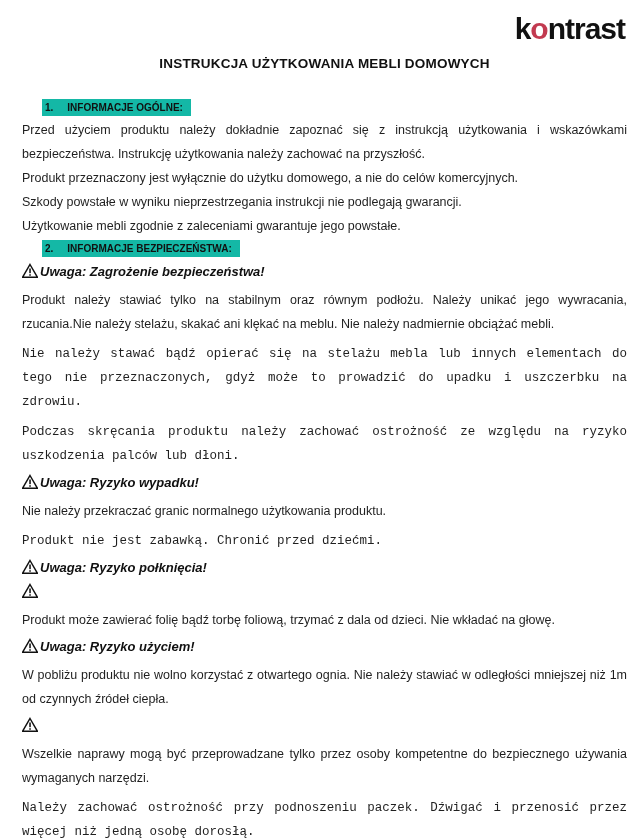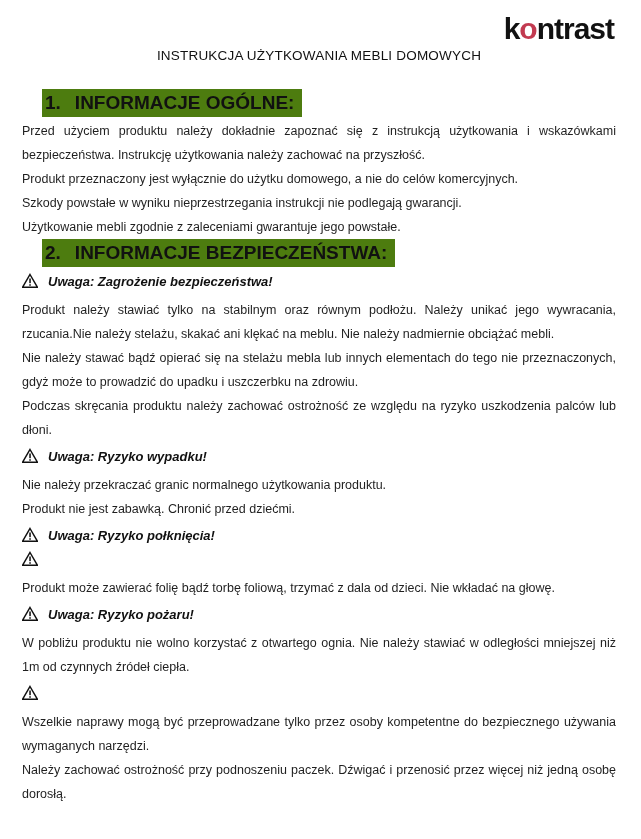--- a/index.html
+++ b/index.html
@@ -1,53 +1,53 @@
 <!DOCTYPE html>
 <html lang="pl"><head>
 <meta charset="utf-8">
 <style>
   html,body{margin:0;padding:0;}
   body{
     width:641px;height:839px;background:#ffffff;overflow:hidden;
     font-family:"Liberation Sans","DejaVu Sans",sans-serif;
     color:#1c1c1c;
   }
-  .page{width:641px;height:839px;box-sizing:border-box;padding:12px 25px 0 22px;background:#fff;}
+  .page{width:641px;height:839px;box-sizing:border-box;padding:12px 14px 0 22px;background:#fff;}
   
   .logo-row{text-align:right;line-height:34px;height:36px;padding-right:2px;}
   .logo{font-size:30px;font-weight:bold;letter-spacing:-1px;color:#111;display:inline-block;}
   .logo .logo-o{color:#c23a50;font-weight:bold;}
   
   .doc-title{
-    text-align:center;font-weight:normal;font-size:13.5px;color:#111;
-    letter-spacing:0.2px;
+    text-align:center;font-weight:bold;font-size:13.5px;color:#111;
+    margin-top:8px;letter-spacing:0.2px;
   }
   
   .section-heading{
-    display:inline-block;background:#4d7c0f;color:#111;
-    font-weight:bold;font-size:19px;
+    display:inline-block;background:#14b8a6;color:#111;
+    font-weight:bold;font-size:10px;
     padding:3px 8px 3px 3px;margin:0 0 0 20px;
   }
   .section-heading .sec-num{margin-right:14px;}
   .h1-wrap{margin-top:26px;}
   .h2-wrap{}
   
   .body-text p{
     font-size:12.5px;line-height:24px;margin:0;text-align:justify;color:#1f1f1f;
   }
   .sec1-paras{margin-top:2px;}
   
   .warning-title{
-    display:flex;align-items:center;gap:10px;
+    display:flex;align-items:center;gap:2px;
     font-weight:bold;font-style:italic;font-size:13px;color:#111;
     margin:7px 0 9px 0;
   }
   .warning-title .w-icon{flex:0 0 auto;display:inline-flex;transform:translateY(-1px);}
   .warning-block{margin-top:2px;}
-  .warning-block p + p{margin-top:0;}
+  .warning-block p + p{margin-top:6px;font-family:Liberation Mono, monospace;}
 </style>
 </head>
 <body>
 
 <div class="page">
 
   <div class="logo-row">
     <span class="logo"><span>k</span><span class="logo-o">o</span><span>ntrast</span></span>
   </div>
 
@@ -133,21 +133,21 @@
 
     <div class="warning-block">
       <div class="warning-title">
         <span class="w-icon">
           <svg width="16" height="15" viewBox="0 0 24 22" aria-hidden="true">
               <path d="M12 2 L23 21 H1 Z" fill="none" stroke="#111" stroke-width="2.2"></path>
               <rect x="10.9" y="8" width="2.3" height="7" fill="#111"></rect>
               <rect x="10.9" y="16.6" width="2.3" height="2.3" fill="#111"></rect>
             </svg>
         </span>
-        <span>Uwaga: Ryzyko pożaru!</span>
+        <span>Uwaga: Ryzyko użyciem!</span>
       </div>
       <p>W pobliżu produktu  nie wolno korzystać z otwartego ognia. Nie należy stawiać w odległości mniejszej niż 1m od czynnych źródeł ciepła.</p>
     </div>
 
     <div class="warning-block">
       <div class="warning-title">
         <span class="w-icon">
           <svg width="16" height="15" viewBox="0 0 24 22" aria-hidden="true">
               <path d="M12 2 L23 21 H1 Z" fill="none" stroke="#111" stroke-width="2.2"></path>
               <rect x="10.9" y="8" width="2.3" height="7" fill="#111"></rect>

